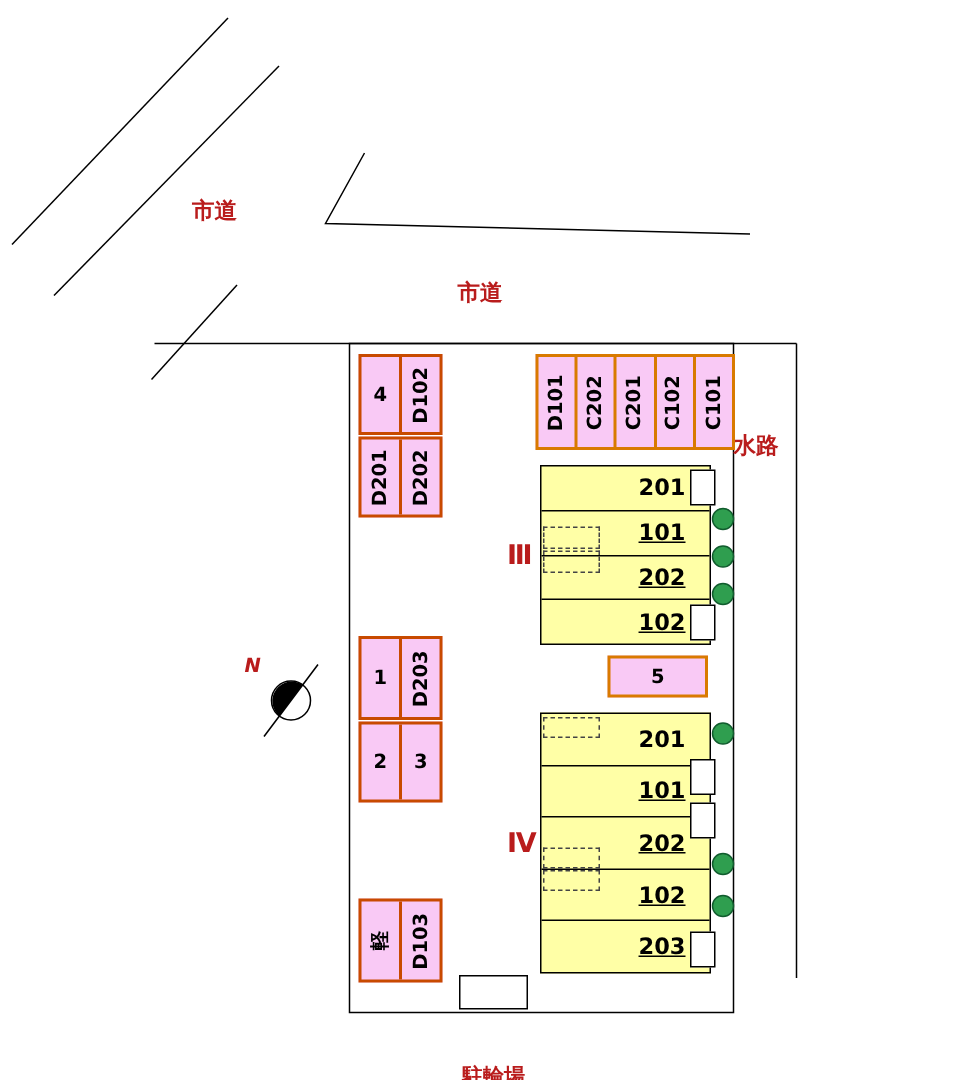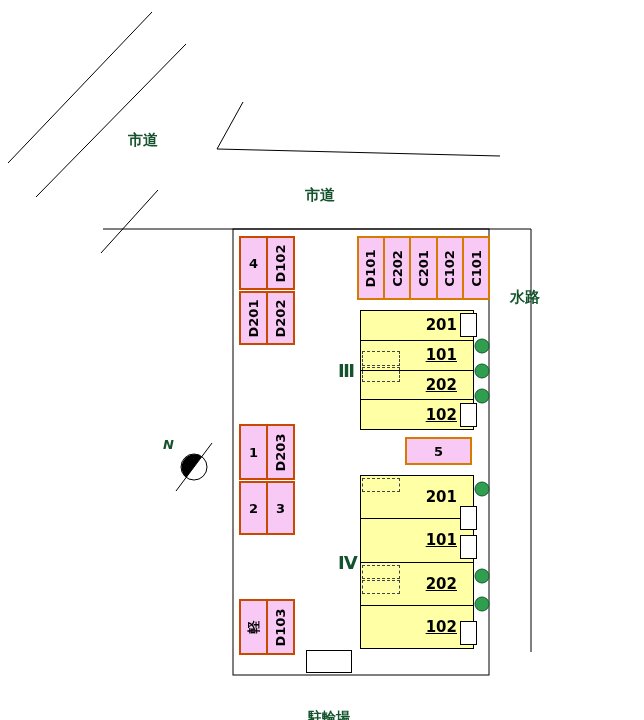--- a/index.html
+++ b/index.html
@@ -1,20 +1,20 @@
 <!DOCTYPE html>
 <html style="--parking-fill: #f9c9f5; --parking-border: #c84a00; --strip-border: #d97a00; --building-fill: #ffffa6; --tree-green: #2f9e4f; --tree-stroke: #115c2e; --line: #000000;"><head>
 <meta charset="utf-8">
 <style>
   * { margin:0; padding:0; box-sizing:border-box; }
   html,body { background:#ffffff; }
   body { font-family:"DejaVu Sans","Liberation Sans",sans-serif; color:#000; }
   .stage { position:relative; width:644px; height:720px; background:#fff; overflow:hidden; }
   .abs { position:absolute; }
-  .label { position:absolute; color:#14532d; font-weight:bold; white-space:nowrap; }
+  .label { position:absolute; color:#b91c1c; font-weight:bold; white-space:nowrap; }
   .pgroup { position:absolute; display:flex; border:2px solid var(--parking-border,#c84a00); background:var(--parking-fill,#f9c9f5); }
   .pgroup.strip { border-color:var(--strip-border,#d97a00); }
   .pcell { flex:1; display:flex; align-items:center; justify-content:center; font-weight:bold; font-size:13px; color:#000; overflow:hidden; }
   .pcell + .pcell { border-left:2px solid var(--parking-border,#c84a00); }
   .strip .pcell + .pcell { border-left-color:var(--strip-border,#d97a00); }
   .vtext { display:inline-block; transform:rotate(-90deg); white-space:nowrap; }
   .building { position:absolute; background:var(--building-fill,#ffffa6); border:1px solid #000; display:flex; flex-direction:column;text-align:center; }
   .room { flex:1; display:flex; align-items:center; justify-content:flex-end; padding-right:16px; font-weight:bold; font-size:15px; }
   .room + .room { border-top:1px solid #000;text-decoration:underline; }
   .whiterect { position:absolute; background:#fff; border:1px solid #000; }
@@ -52,21 +52,21 @@
       <circle cx="482" cy="371" r="7" style="fill:var(--tree-green,#2f9e4f); stroke:var(--tree-stroke,#115c2e);"></circle>
       <circle cx="482" cy="396" r="7" style="fill:var(--tree-green,#2f9e4f); stroke:var(--tree-stroke,#115c2e);"></circle>
       <circle cx="482" cy="489" r="7" style="fill:var(--tree-green,#2f9e4f); stroke:var(--tree-stroke,#115c2e);"></circle>
       <circle cx="482" cy="576" r="7" style="fill:var(--tree-green,#2f9e4f); stroke:var(--tree-stroke,#115c2e);"></circle>
       <circle cx="482" cy="604" r="7" style="fill:var(--tree-green,#2f9e4f); stroke:var(--tree-stroke,#115c2e);"></circle>
     </g>
   </svg>
 
   <div class="label" style="left:128px; top:131px; font-size:15px;">市道</div>
   <div class="label" style="left:305px; top:186px; font-size:15px;">市道</div>
-  <div class="label" style="left:489px; top:288px; font-size:15px;margin-left:21px;">水路</div>
+  <div class="label" style="left:489px; top:288px; font-size:15px;">水路</div>
   <div class="label" style="left:163px; top:437px; font-size:13px; font-style:italic;">N</div>
   <div class="label" style="left:308px; top:681px; font-size:14px;margin-top:28px;">駐輪場</div>
   <div class="label" style="left:338px; top:360px; font-size:18px;">Ⅲ</div>
   <div class="label" style="left:338px; top:552px; font-size:18px;">Ⅳ</div>
 
   <div class="pgroup" style="left:239px; top:236px; width:56px; height:54px;">
     <div class="pcell">
         <span>4</span>
       </div>
     <div class="pcell">
@@ -155,20 +155,23 @@
       </div>
     <div class="room">
         <span>101</span>
       </div>
     <div class="room">
         <span>202</span>
       </div>
     <div class="room">
         <span>102</span>
       </div>
+    <div class="room">
+        <span>203</span>
+      </div>
   </div>
 
   <div class="dashrect" style="left:362px; top:351px; width:38px; height:15px;"></div>
   <div class="dashrect" style="left:362px; top:367px; width:38px; height:15px;"></div>
   <div class="dashrect" style="left:362px; top:478px; width:38px; height:14px;"></div>
   <div class="dashrect" style="left:362px; top:565px; width:38px; height:14px;"></div>
   <div class="dashrect" style="left:362px; top:580px; width:38px; height:14px;"></div>
 
   <div class="whiterect" style="left:460px; top:313px; width:17px; height:24px;"></div>
   <div class="whiterect" style="left:460px; top:403px; width:17px; height:24px;"></div>

